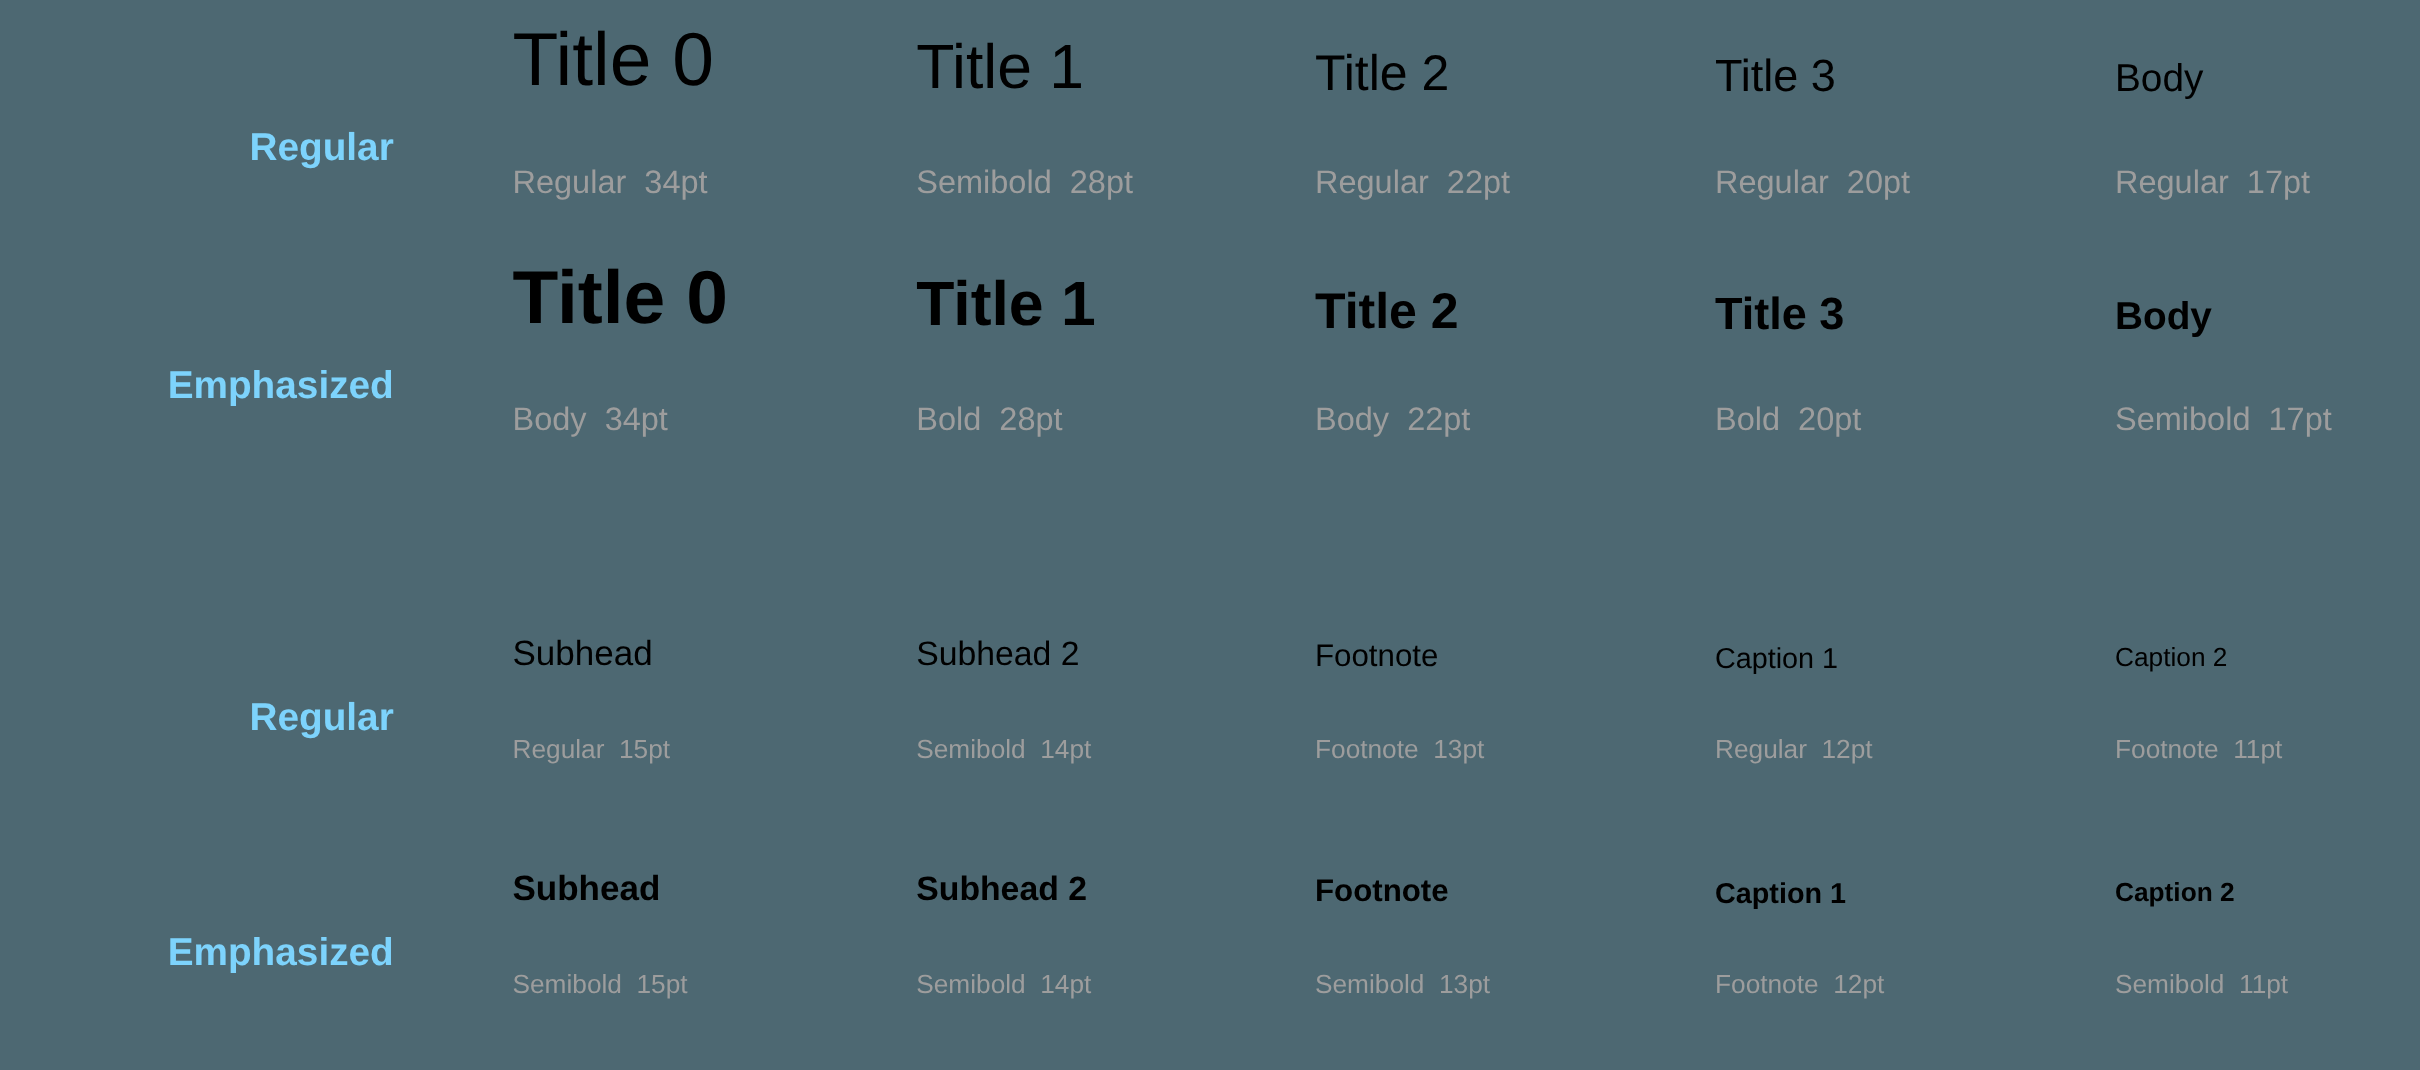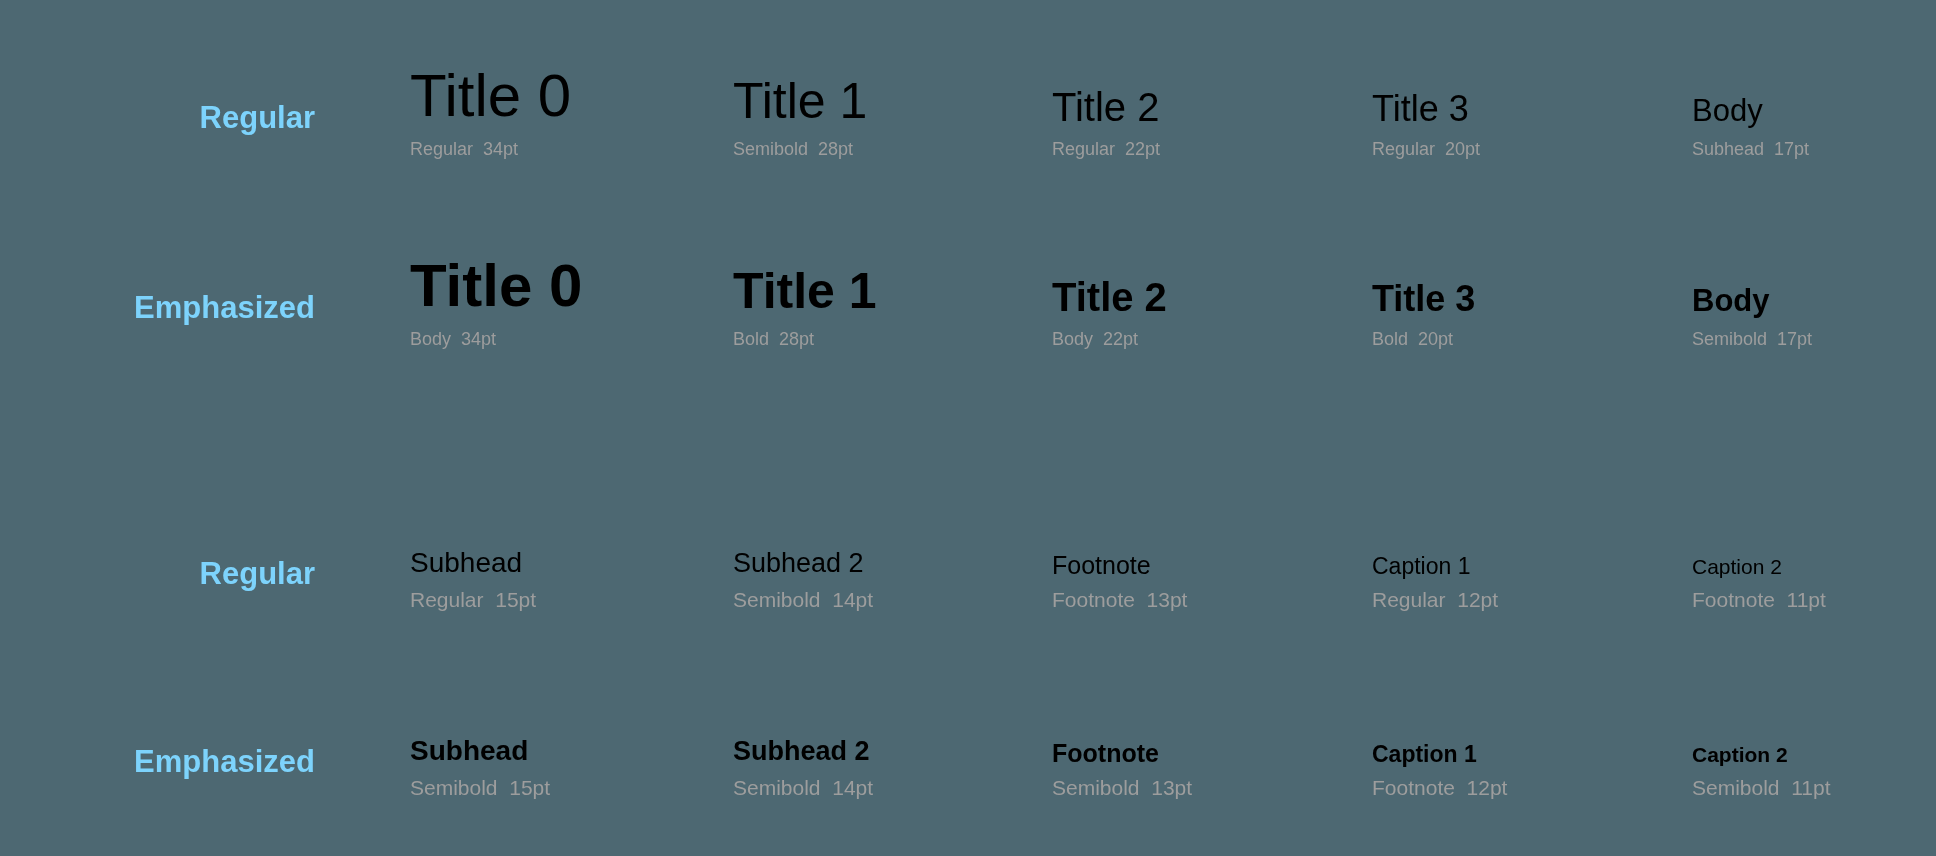--- a/index.html
+++ b/index.html
@@ -51,30 +51,31 @@
   .row-3 .row-label { right: 1621px; bottom: 18px; }
   .row-4 .row-label { right: 1621px; bottom: 18px; }
 
   .cell {
     position: absolute;
     bottom: 0;
     display: flex;
     flex-direction: column;
     justify-content: flex-end;
     white-space: nowrap;
+    gap: 40px;
   }
 
   .sample {
     color: #000000;
     line-height: 1.06;
     white-space: nowrap;
   }
   .descriptor {
     color: #9d9d9d;
-    font-size: 18px;
+    font-size: 26px;
     font-weight: normal;
     line-height: 1.0;
     margin-top: 12px;
     white-space: pre;
   }
   .descriptor.sm {
     font-size: 21px;
     margin-top: 11px;
   }
 
@@ -105,21 +106,21 @@
       <div class="descriptor">Regular  22pt</div>
     </div>
 
     <div class="cell" style="left:1372px;">
       <div class="sample w-regular" style="font-size:36px;">Title 3</div>
       <div class="descriptor">Regular  20pt</div>
     </div>
 
     <div class="cell" style="left:1692px;">
       <div class="sample w-regular" style="font-size:31px;">Body</div>
-      <div class="descriptor">Subhead  17pt</div>
+      <div class="descriptor">Regular  17pt</div>
     </div>
   </div>
 
   <div class="row row-2">
     <div class="row-label big">Emphasized</div>
 
     <div class="cell" style="left:410px;">
       <div class="sample w-bold" style="font-size:60px;">Title 0</div>
       <div class="descriptor">Body  34pt</div>
     </div>

